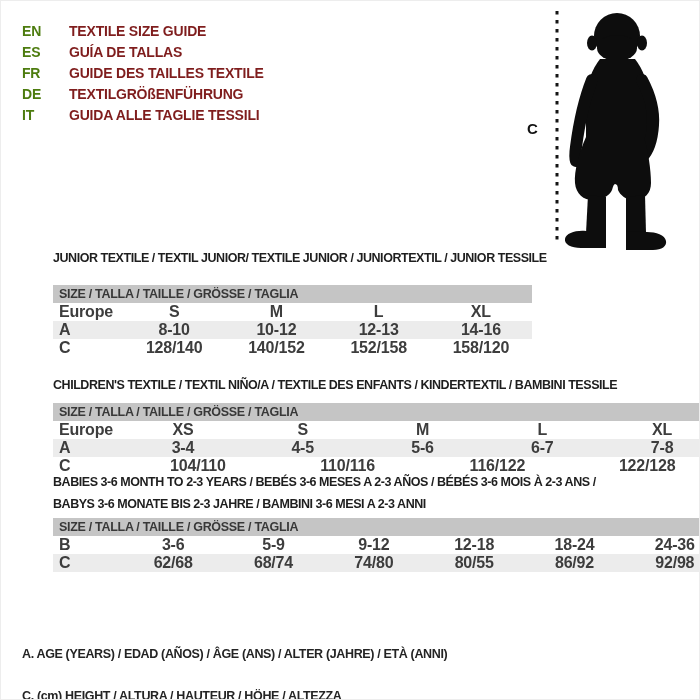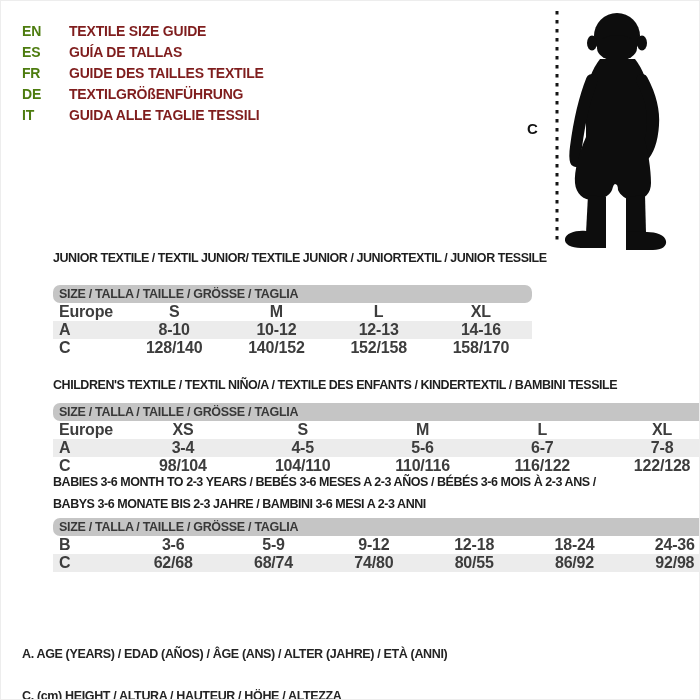--- a/index.html
+++ b/index.html
@@ -19,21 +19,21 @@
   
   .section{position:absolute;left:18px;margin-left:34px;}
   #sec0{top:250px;width:479px;}
   #sec1{top:377px;width:669px;}
   #sec2{top:470px;width:672px;}
   .sec-title{font-weight:bold;font-size:12.5px;letter-spacing:-.45px;color:#1e1e1e;line-height:15px;white-space:nowrap;}
   #sec2 .sec-title{line-height:22px;}
   .band{
     height:18px;line-height:18px;background:var(--band,#c5c5c5);
     font-weight:bold;font-size:12.5px;letter-spacing:-.3px;color:#383838;
-    padding-left:6px;box-sizing:border-box;white-space:nowrap;overflow:hidden;border-radius:7px;
+    padding-left:6px;box-sizing:border-box;white-space:nowrap;overflow:hidden;
   }
   #sec0 .band{margin-top:19px;}
   #sec1 .band{margin-top:10px;}
   #sec2 .band{margin-top:3px;}
   .trow{display:flex;height:18px;line-height:18px;font-size:16px;font-weight:bold;letter-spacing:-.2px;color:#3d3d3d;}
   .rows .trow:nth-child(2n){background:var(--shade,#ececec);}
   .rlabel{width:70px;padding-left:6px;box-sizing:border-box;}
   .cell{flex:1;text-align:center;}
   
   .legend{position:absolute;left:21px;top:623px;}
@@ -104,21 +104,21 @@
           <span class="cell">8-10</span>
           <span class="cell">10-12</span>
           <span class="cell">12-13</span>
           <span class="cell">14-16</span>
         </div>
         <div class="trow">
           <span class="rlabel">C</span>
           <span class="cell">128/140</span>
           <span class="cell">140/152</span>
           <span class="cell">152/158</span>
-          <span class="cell">158/170</span>
+          <span class="cell">158/120</span>
         </div>
       </div>
     </div>
   <div class="section" id="sec1">
       <div class="sec-title">CHILDREN'S TEXTILE / TEXTIL NIÑO/A / TEXTILE DES ENFANTS / KINDERTEXTIL / BAMBINI TESSILE</div>
       <div class="band">SIZE / TALLA / TAILLE / GRÖSSE / TAGLIA</div>
       <div class="rows">
         <div class="trow">
           <span class="rlabel">Europe</span>
           <span class="cell">XS</span>
@@ -130,21 +130,20 @@
         <div class="trow">
           <span class="rlabel">A</span>
           <span class="cell">3-4</span>
           <span class="cell">4-5</span>
           <span class="cell">5-6</span>
           <span class="cell">6-7</span>
           <span class="cell">7-8</span>
         </div>
         <div class="trow">
           <span class="rlabel">C</span>
-          <span class="cell">98/104</span>
           <span class="cell">104/110</span>
           <span class="cell">110/116</span>
           <span class="cell">116/122</span>
           <span class="cell">122/128</span>
         </div>
       </div>
     </div>
   <div class="section" id="sec2">
       <div class="sec-title">BABIES 3-6 MONTH TO 2-3 YEARS / BEBÉS 3-6 MESES A 2-3 AÑOS / BÉBÉS 3-6 MOIS À 2-3 ANS /</div>
       <div class="sec-title">BABYS 3-6 MONATE BIS 2-3 JAHRE / BAMBINI 3-6 MESI A 2-3 ANNI</div>

